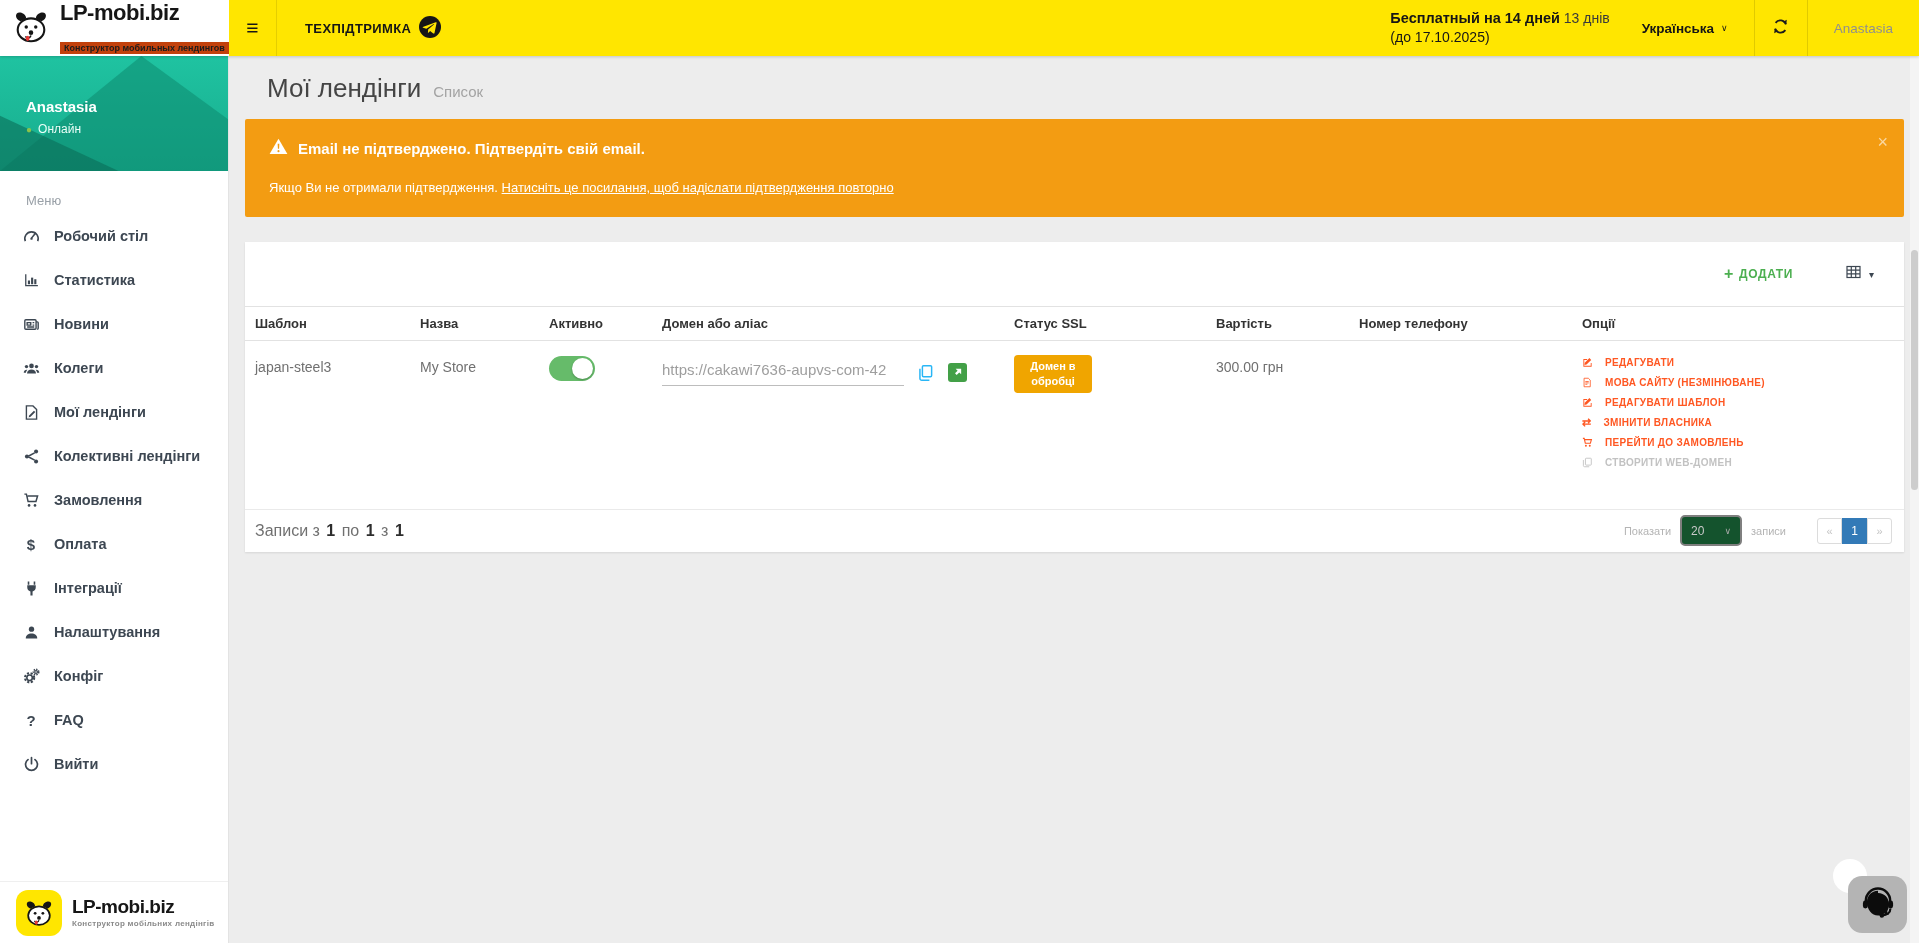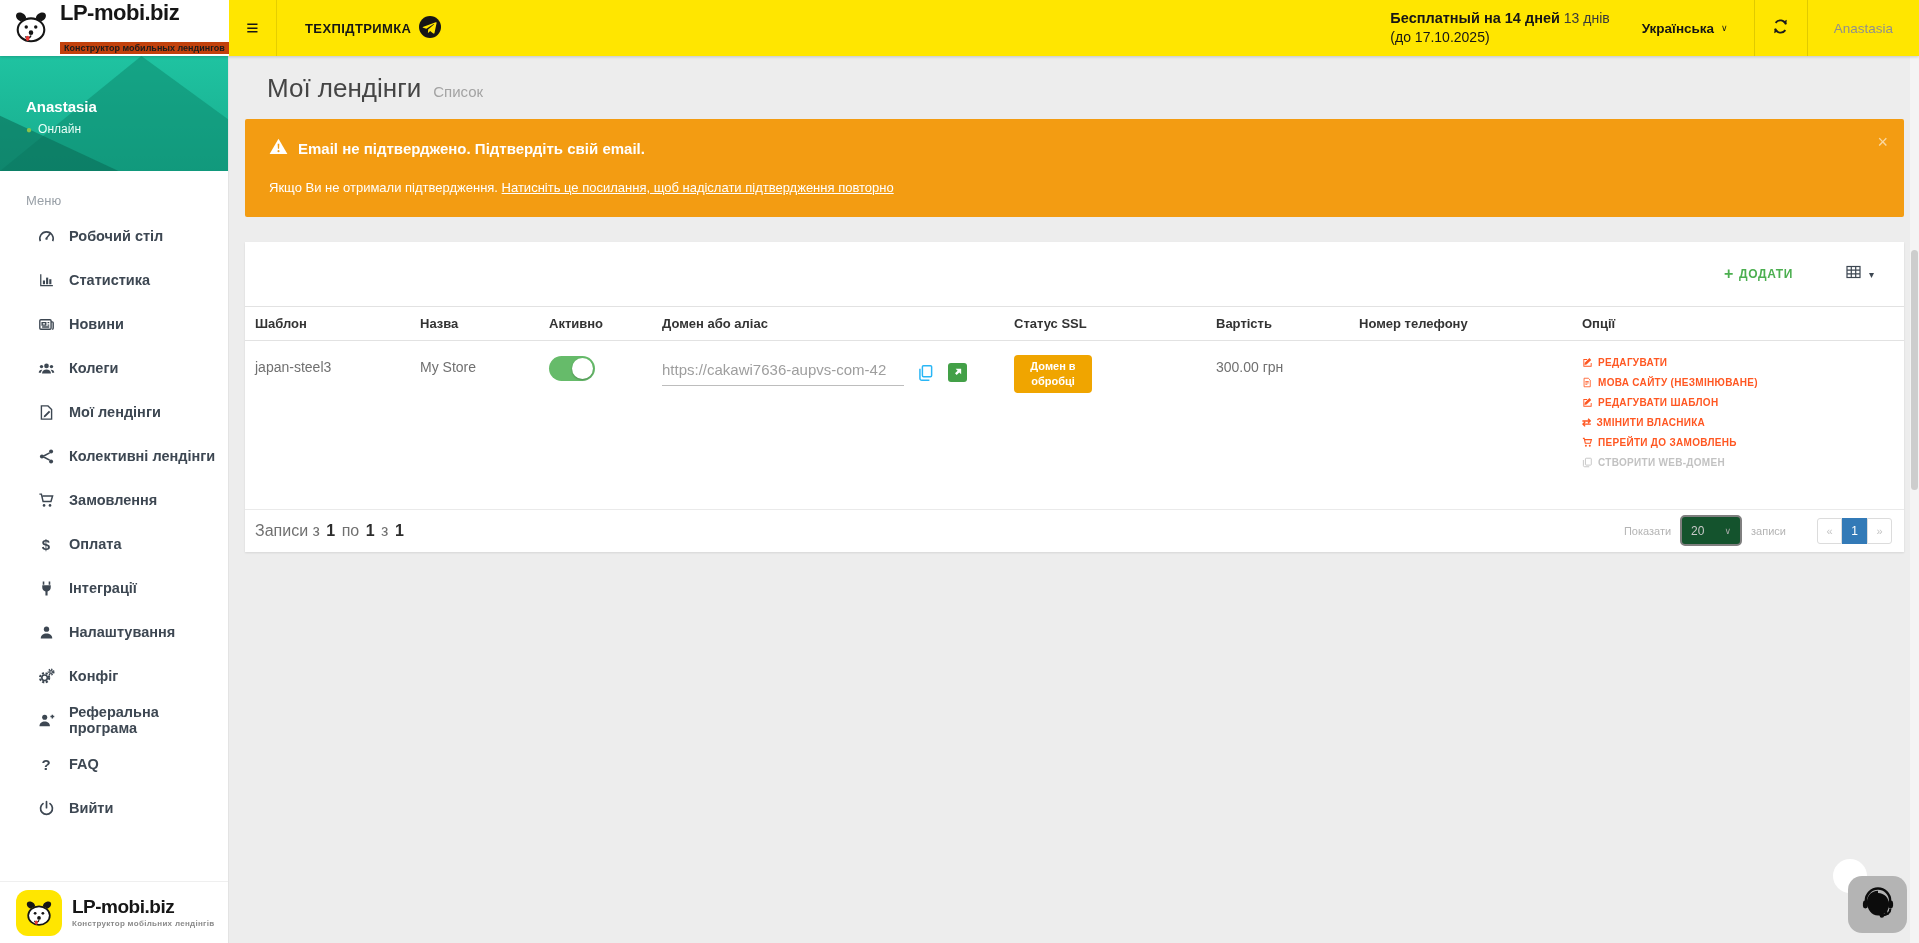--- a/index.html
+++ b/index.html
@@ -25,21 +25,21 @@
 
   
   .sidebar { position:absolute; top:56px; left:0; width:229px; bottom:0; background:#fff; border-right:1px solid #e3e3e3; z-index:20; }
   .profile { height:115px; position:relative; overflow:hidden; background:linear-gradient(180deg,#1fc3a1,#18ac8d); padding:42px 0 0 26px; }
   .profile::before { content:""; position:absolute; inset:0; background:#0d8a70; clip-path:polygon(0 100%, 62% 0, 100% 55%, 100% 100%); opacity:.55; }
   .profile::after { content:""; position:absolute; inset:0; background:#0a6e59; clip-path:polygon(0 52%, 52% 100%, 0 100%); opacity:.6; }
   .profile-name { position:relative; z-index:2; color:#fff; font-size:15px; font-weight:600; }
   .profile-status { position:relative; z-index:2; margin-top:7px; font-size:12px; color:#eafff8; display:flex; align-items:center; gap:6px; }
   .profile-status .dot { color:#8bc34a; font-size:10px; }
   .menu-label { padding:22px 0 6px 26px; font-size:13px; color:#9aa1a8; }
-  .nav-item { height:44px; display:flex; align-items:center; gap:13px; padding-left:36px; cursor:pointer; color:#3d4752; }
+  .nav-item { height:44px; display:flex; align-items:center; gap:13px; padding-left:21px; cursor:pointer; color:#3d4752; }
   .nav-ico { width:20px; height:18px; display:flex; align-items:center; justify-content:center; flex:none; }
   .nav-ico svg { width:17px; height:17px; }
   .nav-glyph { font-size:15px; font-weight:800; }
   .nav-label { font-size:14.5px; font-weight:600; }
   .sb-footer { position:absolute; bottom:0; left:0; right:0; height:62px; background:#fff; border-top:1px solid #efefef; display:flex; align-items:center; gap:10px; padding-left:16px; }
   .sb-logo-sq { width:46px; height:46px; background:#ffe600; border-radius:12px; display:flex; align-items:center; justify-content:center; flex:none; }
   .sb-logo-title { font-size:19px; font-weight:800; color:#161616; letter-spacing:-.5px; line-height:1.1; }
   .sb-logo-sub { font-size:8px; color:#8a8a8a; font-weight:700; letter-spacing:.3px; margin-top:2px; white-space:nowrap; }
 
   
@@ -65,21 +65,21 @@
   .grid th { text-align:left; font-size:13px; font-weight:700; color:#333; padding:9px 8px 9px 10px; border-top:1px solid #e2e2e2; border-bottom:1px solid #e2e2e2; }
   .grid td { vertical-align:top; padding:18px 8px 0 10px; height:168px; font-size:14px; color:#707070; }
   .toggle { width:46px; height:25px; border-radius:13px; background:#66bb6a; position:relative; margin-top:-3px; cursor:pointer; display:inline-block; }
   .toggle .knob { position:absolute; top:2px; right:2px; width:21px; height:21px; border-radius:50%; background:#fff; box-shadow:0 1px 2px rgba(0,0,0,.25); }
   .domain-wrap { display:flex; align-items:center; gap:13px; }
   .domain-input { width:242px; border:none; border-bottom:1px solid #bdbdbd; background:transparent; font-size:15px; color:#9e9e9e; padding:2px 0 7px; outline:none; font-family:"Liberation Sans",sans-serif; }
   .copy-btn, .ext-btn { cursor:pointer; display:flex; align-items:center; justify-content:center; flex:none; }
   .ext-btn { width:19px; height:19px; background:#43a047; border-radius:3px; }
   .ssl-badge { display:inline-block; width:78px; background:#f0a500; color:#fff; font-size:11px; font-weight:700; text-align:center; line-height:1.35; padding:4px 6px; border-radius:4px; margin-top:-4px; }
   .opts { display:flex; flex-direction:column; gap:9px; margin-top:-2px; }
-  .opt { display:flex; align-items:center; gap:5px; font-size:10px; font-weight:700; letter-spacing:.3px; color:#ff5722; text-decoration:none; cursor:pointer; }
+  .opt { display:flex; align-items:center; gap:12px; font-size:10px; font-weight:700; letter-spacing:.3px; color:#ff5722; text-decoration:none; cursor:pointer; }
   .opt svg { width:11px; height:11px; flex:none; }
   .opt .glyph-ico { font-size:11px; line-height:1; }
   .opt.disabled { color:#c2c2c2; cursor:default; }
 
   .panel-footer { border-top:1px solid #eaeaea; height:43px; display:flex; align-items:center; justify-content:space-between; padding:0 12px 0 10px; }
   .records { font-size:16px; color:#707070; }
   .records b { color:#2d2d2d; margin:0 2px; }
   .pf-right { display:flex; align-items:center; gap:9px; }
   .pf-muted { font-size:11px; color:#b4b4b4; }
   .page-size { width:62px; height:31px; background:#14532d; border:2px solid #7f7f7f; border-radius:5px; display:flex; align-items:center; justify-content:space-between; padding:0 9px; color:#c9c9c9; font-size:12px; cursor:default; }
@@ -271,30 +271,20 @@
         <svg viewBox="0 0 16 16">
           <g fill="none" stroke="currentColor">
             <circle cx="6.2" cy="9.2" r="2.6" stroke-width="1.5"></circle>
             <circle cx="6.2" cy="9.2" r="4.3" stroke-width="2" stroke-dasharray="2 1.45"></circle>
             <circle cx="12.3" cy="3.8" r="1.3" stroke-width="1.1"></circle>
             <circle cx="12.3" cy="3.8" r="2.5" stroke-width="1.5" stroke-dasharray="1.3 1"></circle>
           </g>
         </svg>
       </span>
     <span class="nav-label">Конфіг</span>
-  </div>
-  <div class="nav-item">
-    <span class="nav-ico">
-        <svg viewBox="0 0 16 16">
-          <circle cx="6.3" cy="5" r="2.4" fill="currentColor"></circle>
-          <path d="M1.4 13.3c0-2.7 2.2-4.3 4.9-4.3s4.9 1.6 4.9 4.3z" fill="currentColor"></path>
-          <path d="M11.7 4.3h3.6M13.5 2.5v3.6" stroke="currentColor" stroke-width="1.4" fill="none"></path>
-        </svg>
-      </span>
-    <span class="nav-label">Реферальна програма</span>
   </div>
   <div class="nav-item">
     <span class="nav-ico nav-glyph">?</span>
     <span class="nav-label">FAQ</span>
   </div>
   <div class="nav-item">
     <span class="nav-ico">
         <svg viewBox="0 0 16 16">
           <g fill="none" stroke="currentColor" stroke-width="1.6" stroke-linecap="round">
             <path d="M8 1.6v5.6"></path>

